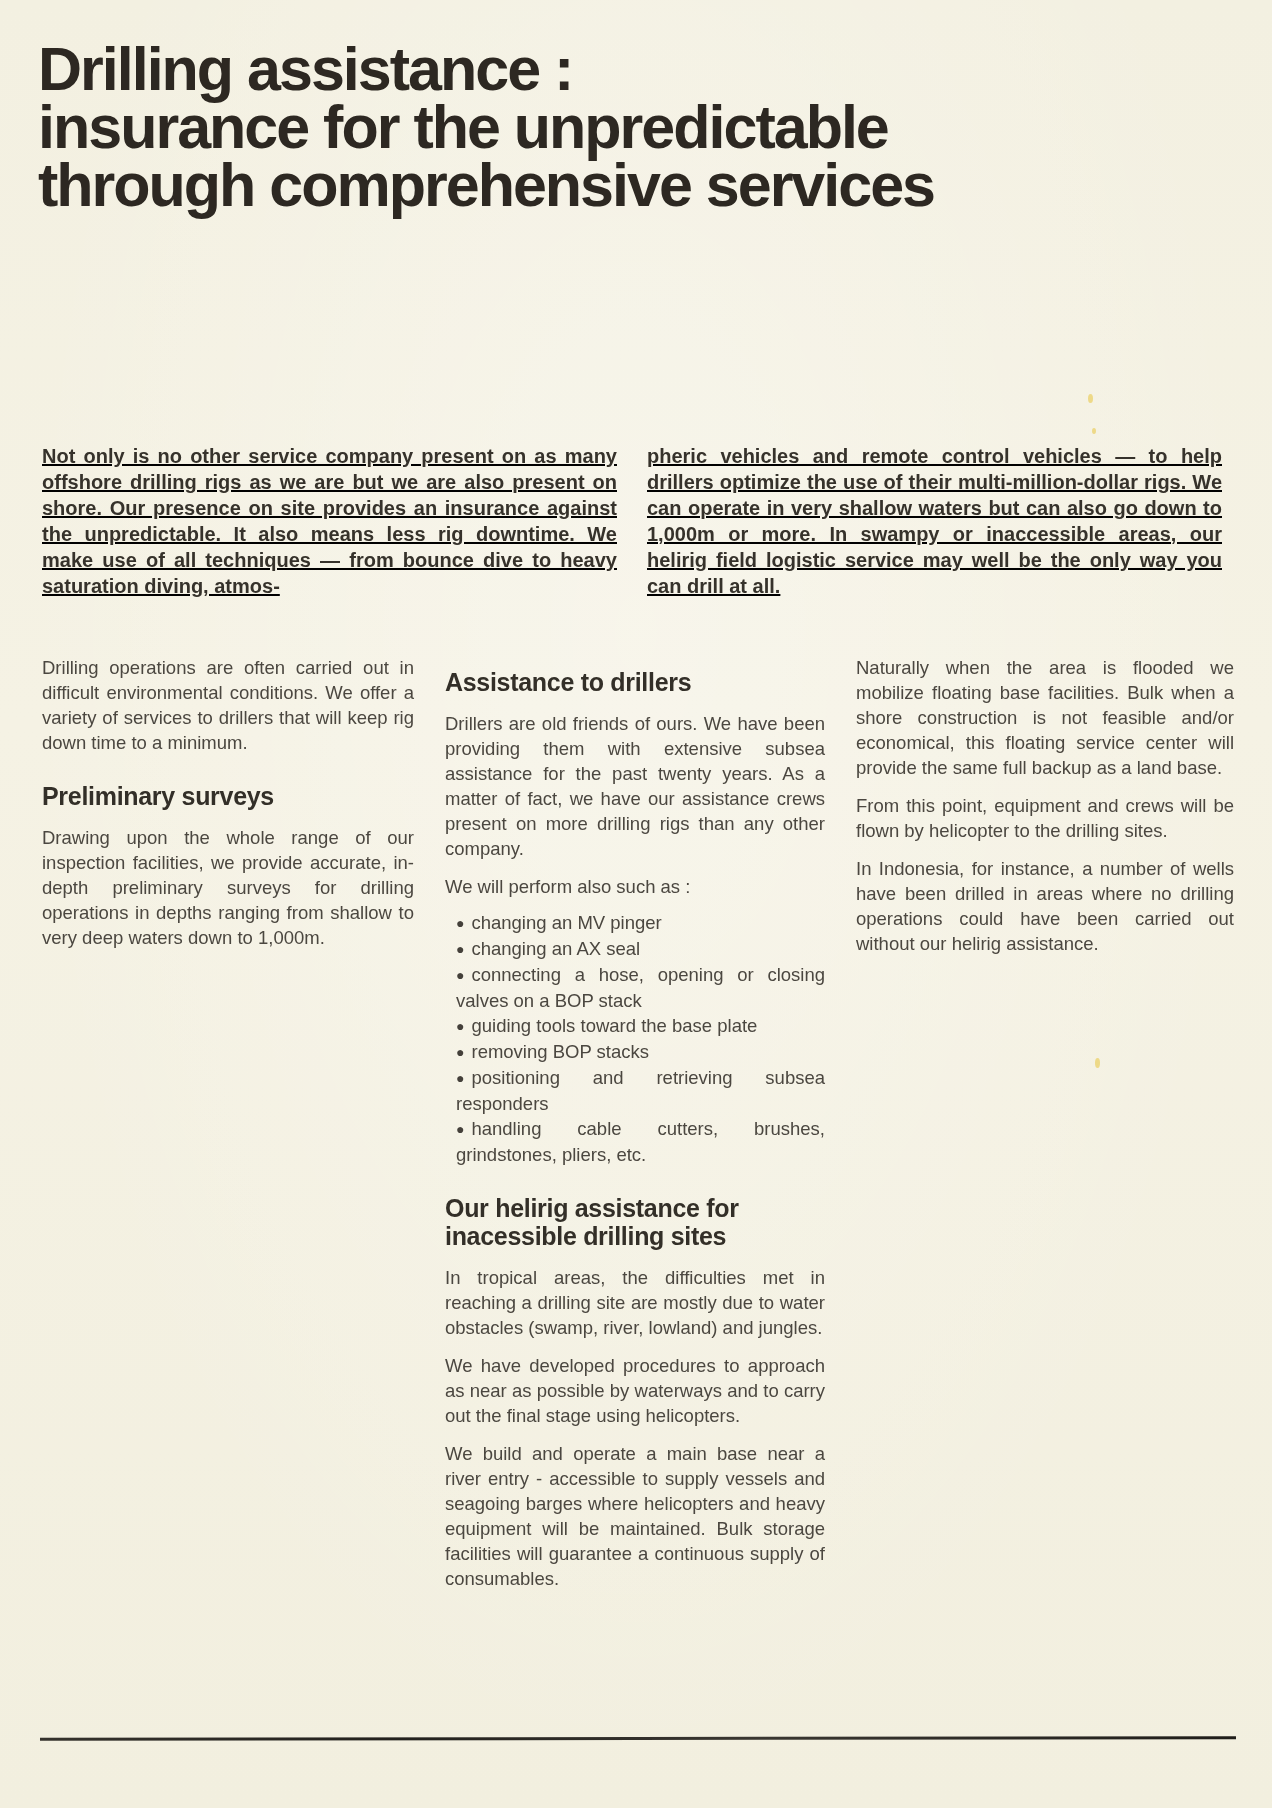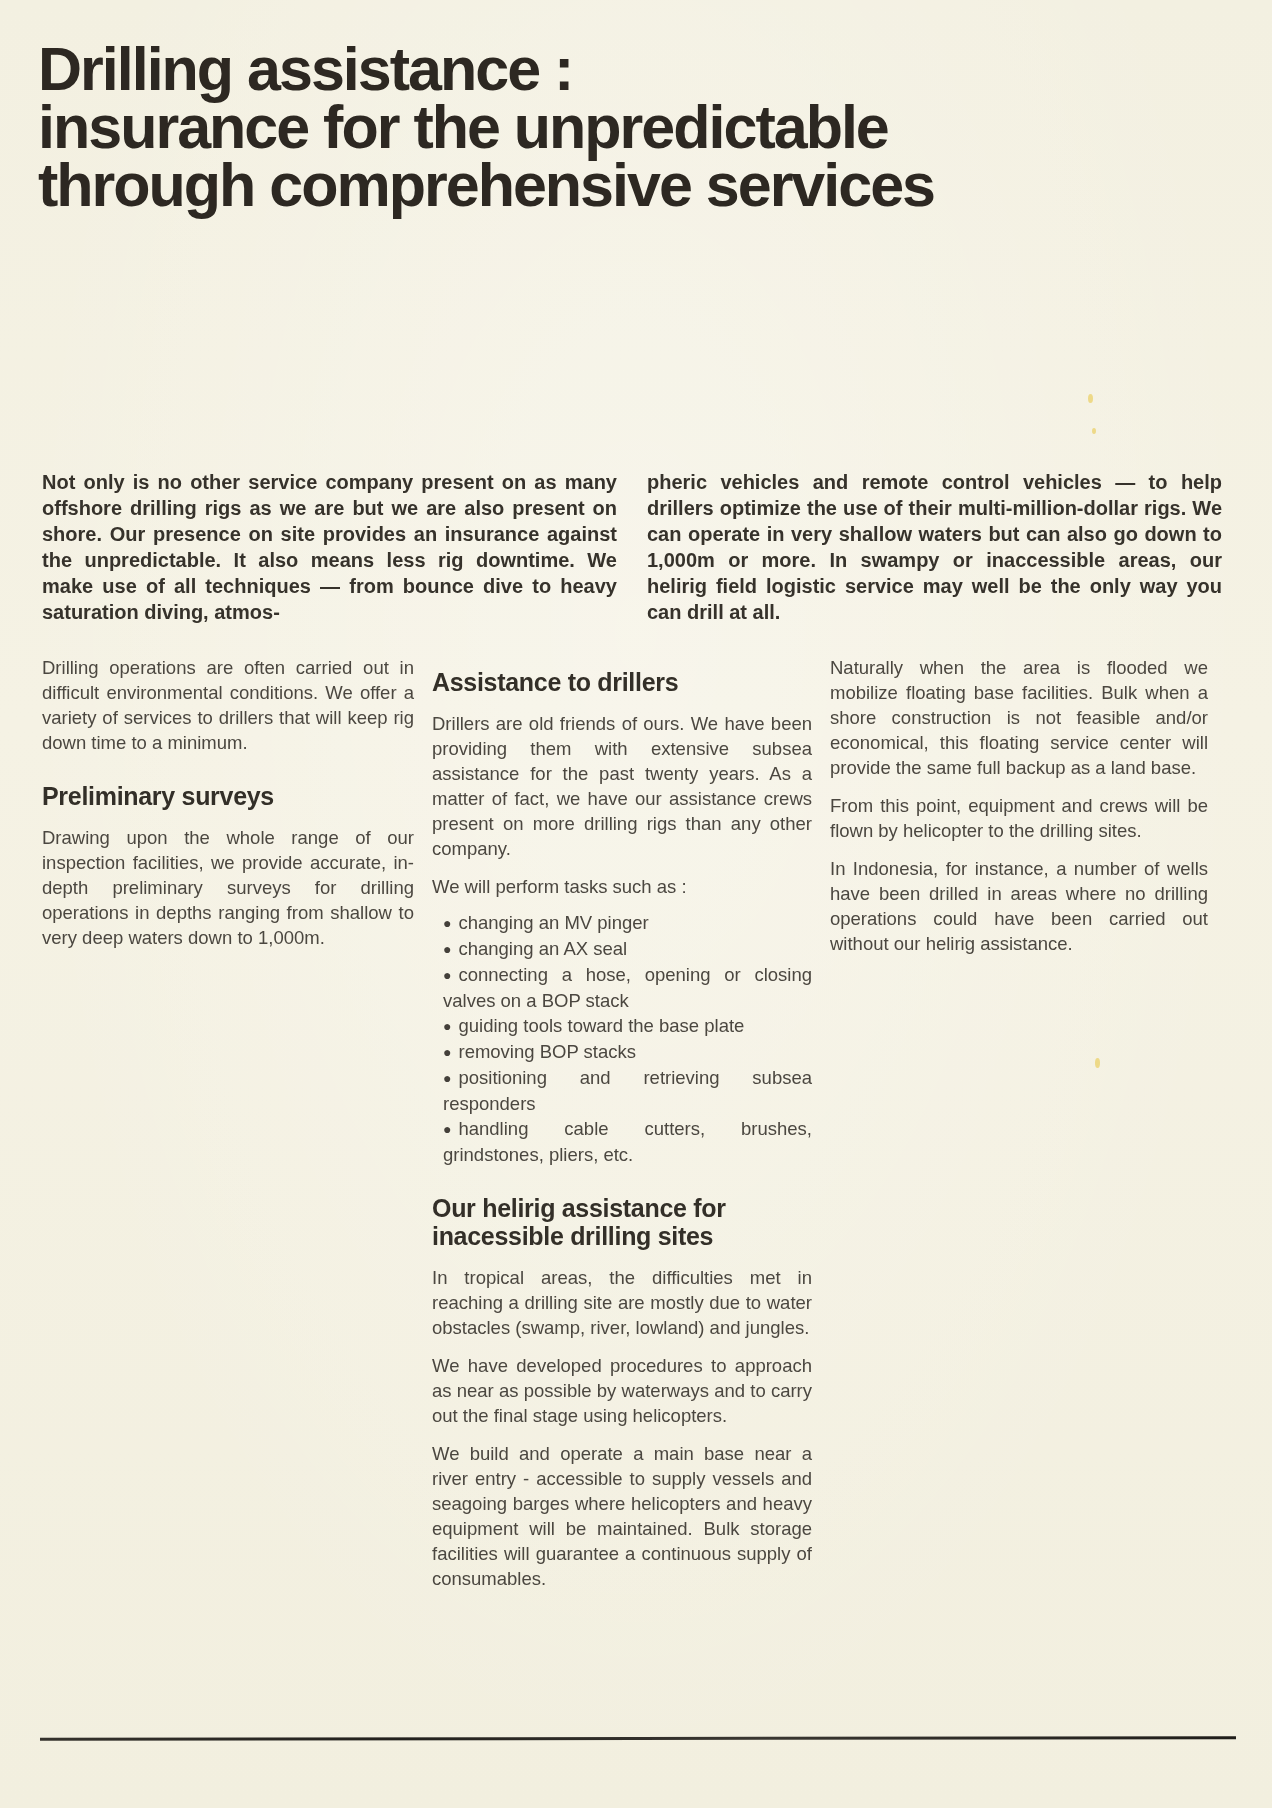--- a/index.html
+++ b/index.html
@@ -32,44 +32,45 @@
     font-weight: bold;
     font-size: 61px;
     line-height: 58px;
     letter-spacing: -2px;
   }
   .headline .hl-line { white-space: nowrap; }
 
   
   .intro {
     position: absolute;
-    top: 469px;
+    top: 443px;
     left: 42px;
     width: 1180px;
     display: flex;
     gap: 30px;
+    text-decoration: underline;
   }
   .intro .intro-col {
     width: 575px;
     font-weight: bold;
     font-size: 20px;
     line-height: 26px;
     text-align: justify;
     color: #36322b;
   }
 
   
   .columns {
     position: absolute;
     top: 655px;
     left: 42px;
     width: 1192px;
     display: grid;
     grid-template-columns: 372px 380px 378px;
-    column-gap: 18px;
+    column-gap: 31px;
     color: #4b4740;
   }
   .col { font-size: 18.5px; line-height: 25px; }
   .col p {
     margin: 0 0 13px 0;
     text-align: justify;
   }
   .col h2 {
     font-size: 25px;
     line-height: 28px;
@@ -139,21 +140,21 @@
 
     <div class="col">
       <p>Drilling operations are often carried out in difficult environmental conditions. We offer a variety of services to drillers that will keep rig down time to a minimum.</p>
       <h2>Preliminary surveys</h2>
       <p>Drawing upon the whole range of our inspection facilities, we provide accurate, in-depth preliminary surveys for drilling operations in depths ranging from shallow to very deep waters down to 1,000m.</p>
     </div>
 
     <div class="col">
       <h2 class="first">Assistance to drillers</h2>
       <p>Drillers are old friends of ours. We have been providing them with extensive subsea assistance for the past twenty years. As a matter of fact, we have our assistance crews present on more drilling rigs than any other company.</p>
-      <p class="tasks-intro">We will perform tasks such as :</p>
+      <p class="tasks-intro">We will perform also such as :</p>
       <ul class="tasks">
         <li><span class="bullet">●</span><span>changing an MV pinger</span></li>
         <li><span class="bullet">●</span><span>changing an AX seal</span></li>
         <li><span class="bullet">●</span><span>connecting a hose, opening or closing valves on a BOP stack</span></li>
         <li><span class="bullet">●</span><span>guiding tools toward the base plate</span></li>
         <li><span class="bullet">●</span><span>removing BOP stacks</span></li>
         <li><span class="bullet">●</span><span>positioning and retrieving subsea responders</span></li>
         <li><span class="bullet">●</span><span>handling cable cutters, brushes, grindstones, pliers, etc.</span></li>
       </ul>
       <h2>Our helirig assistance for inacessible drilling sites</h2>

